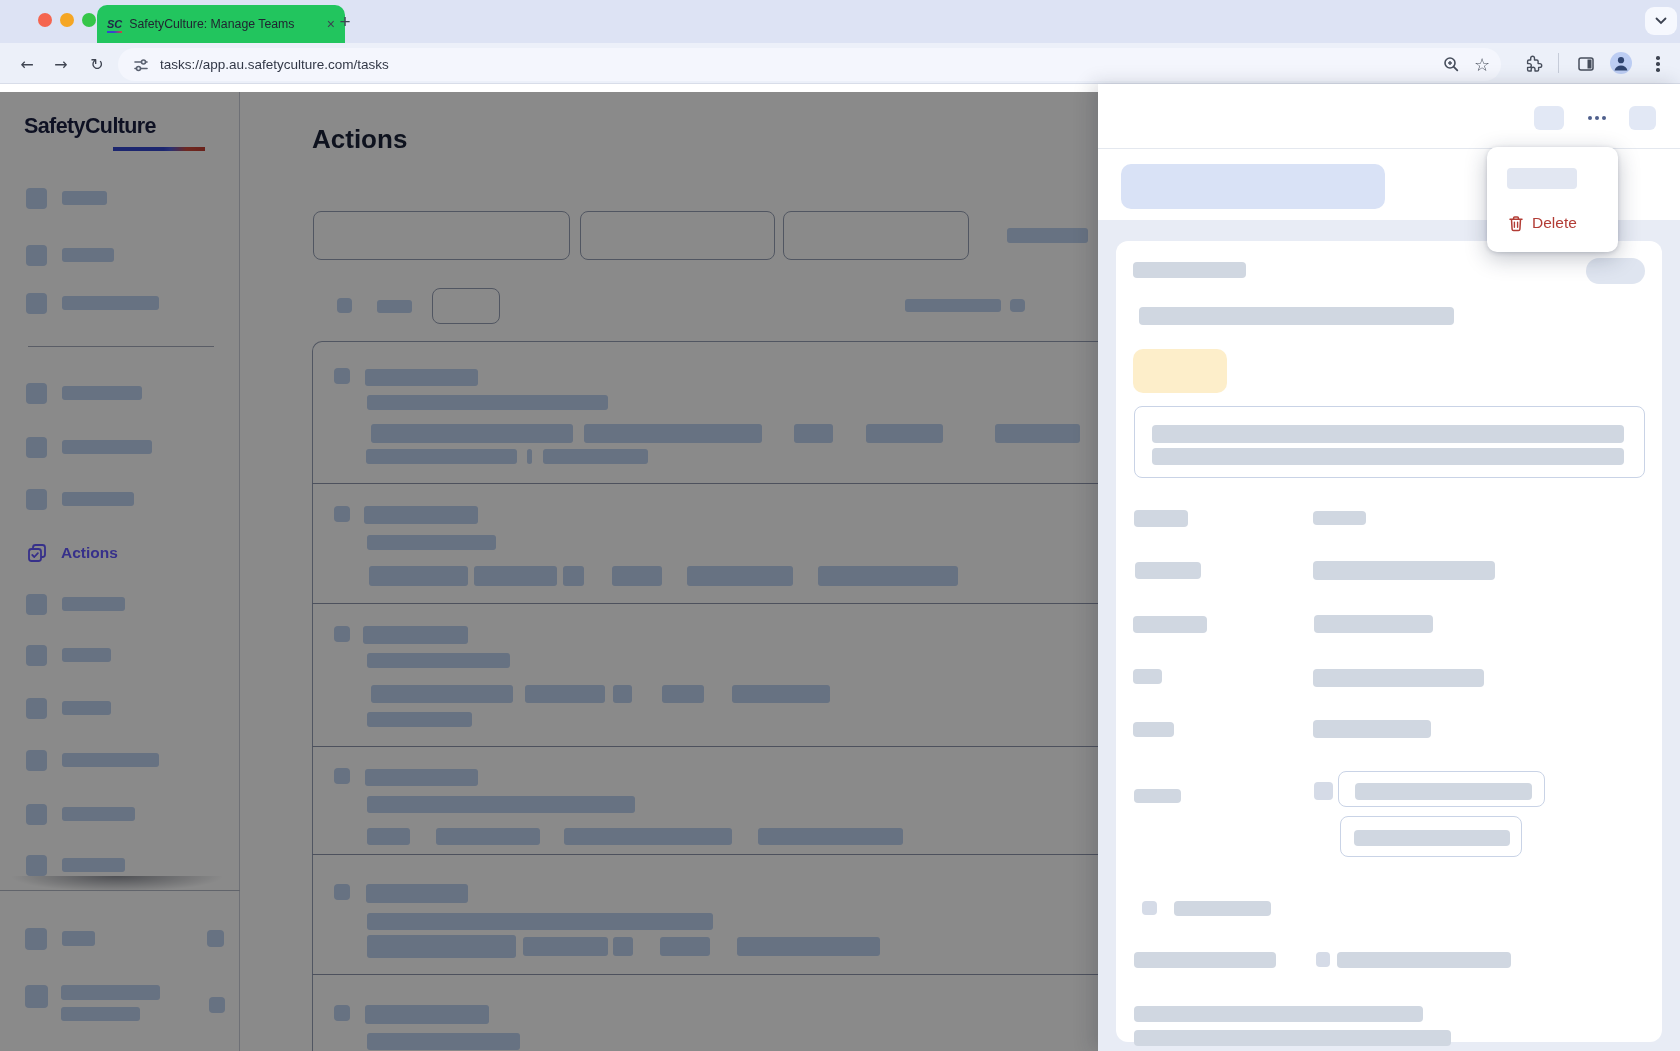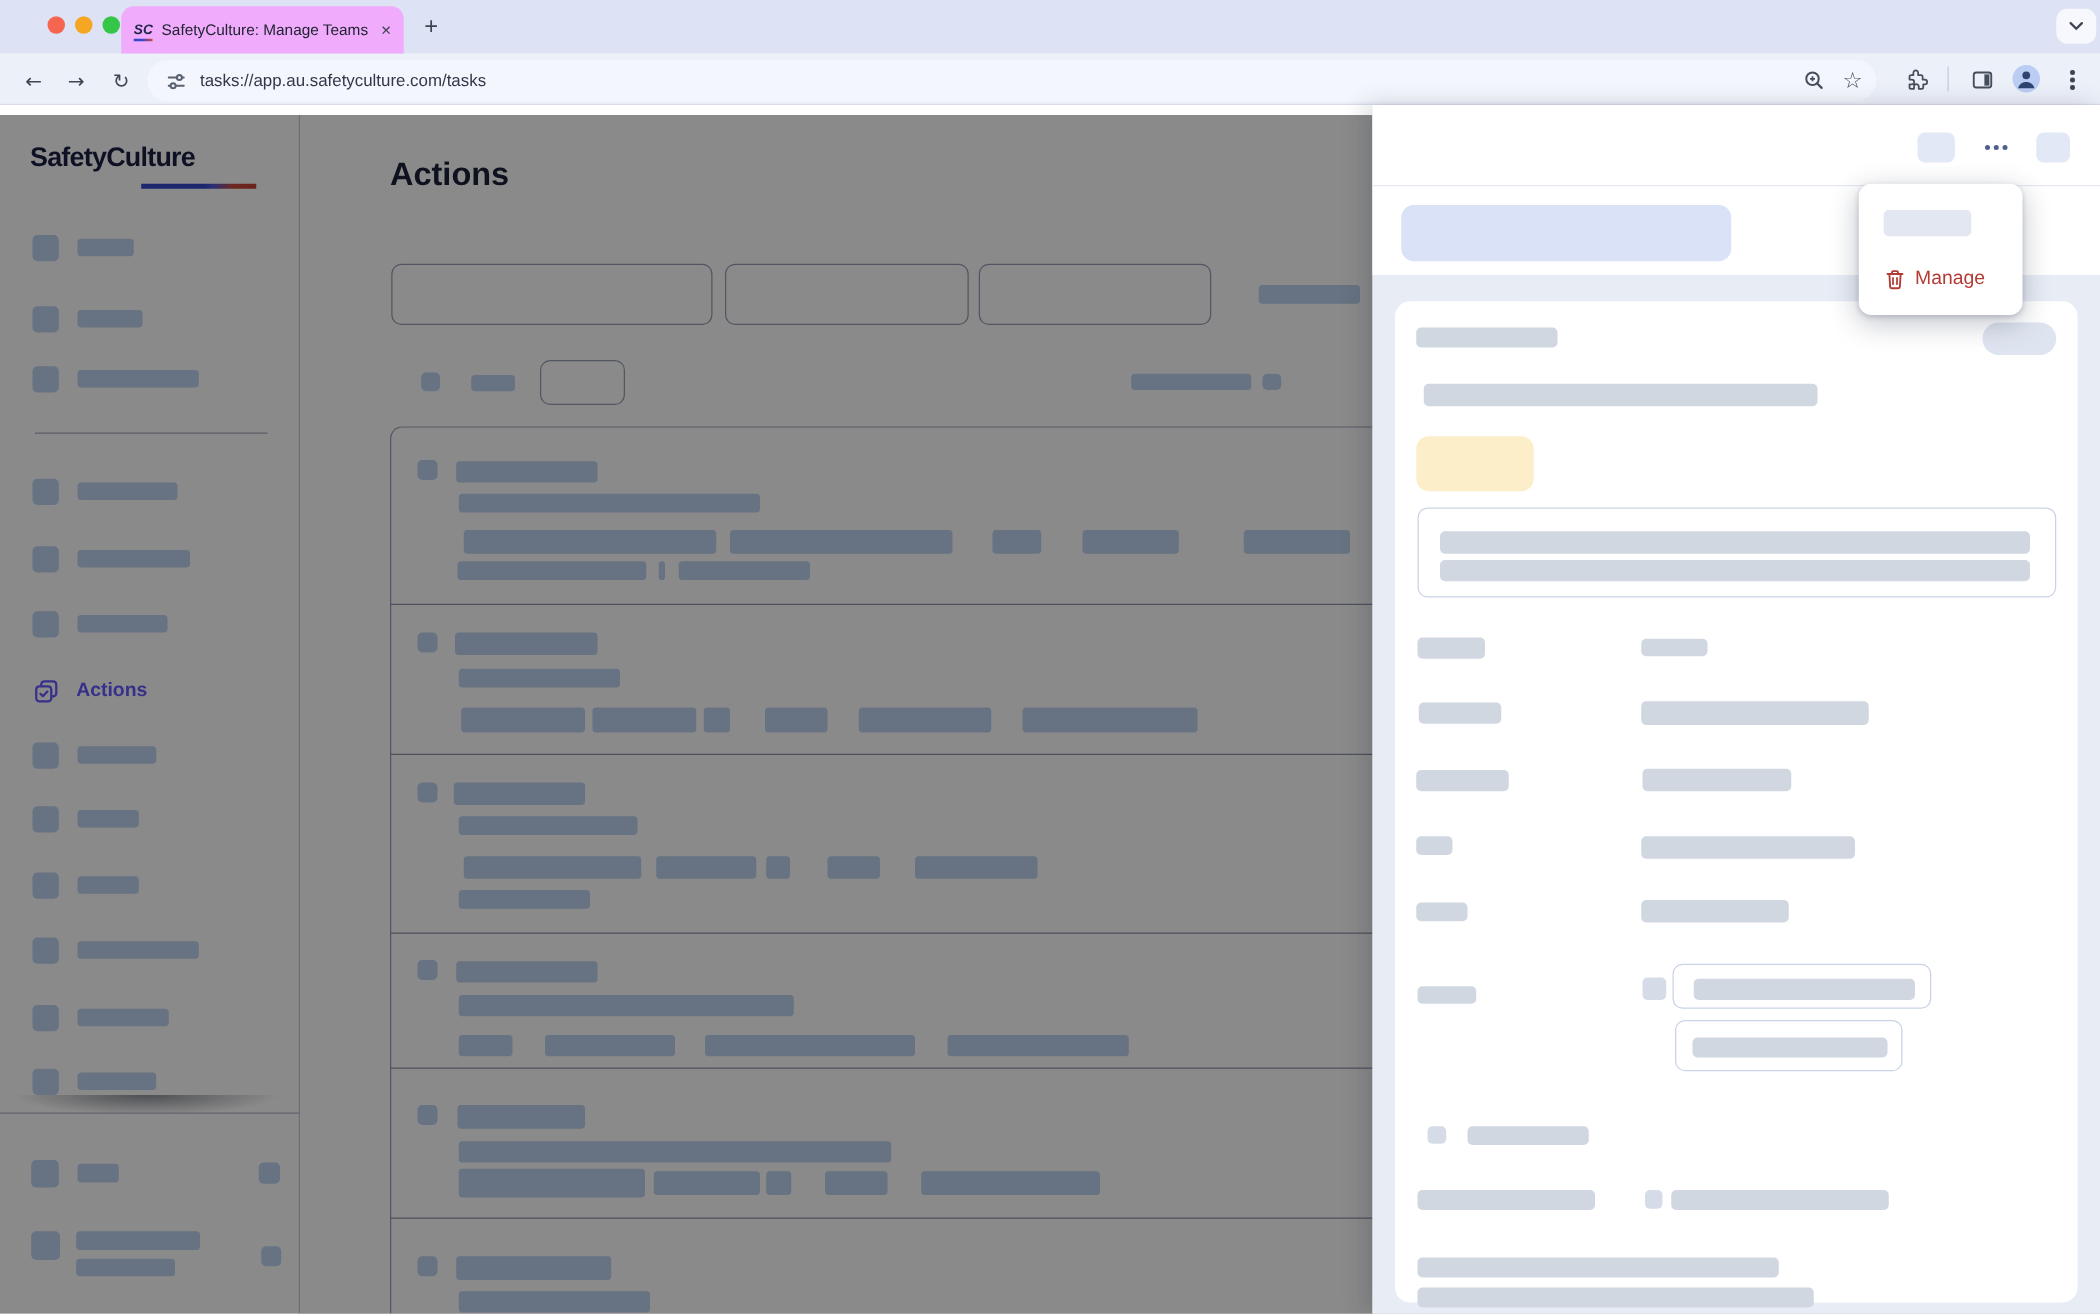--- a/index.html
+++ b/index.html
@@ -5,21 +5,21 @@
   html,body{margin:0;padding:0;}
   body{
     width:1680px;height:1051px;position:relative;overflow:hidden;
     font-family:"Liberation Sans","DejaVu Sans",sans-serif;
     background:#ffffff;
   }
   .abs{position:absolute;box-sizing:border-box;}
   
   .tabstrip{left:0;top:0;width:1680px;height:43px;background:#dde3f4;}
   .tlight{width:14px;height:14px;border-radius:50%;top:13px;}
-  .tab{left:97px;top:5px;width:226px;height:38px;background:#f0abfc;
+  .tab{left:97px;top:5px;width:248px;height:38px;background:#22c55e;
        border-radius:10px 10px 0 0;display:flex;align-items:center;padding:0 10px;}
   .favicon{font-weight:800;font-style:italic;font-size:11px;color:#21274a;line-height:11px;position:relative;margin-right:7px;}
   .favicon .fu{position:absolute;left:0;right:0;bottom:-3px;height:2px;background:linear-gradient(90deg,#3547cd 45%,#d2483a);}
   .tabtitle{font-size:12.3px;color:#202531;white-space:nowrap;overflow:hidden;text-overflow:clip;width:168px;}
   .tabclose{margin-left:auto;font-size:14px;color:#3c4250;cursor:default;}
   .newtab{left:332px;top:9px;width:26px;height:26px;display:flex;align-items:center;justify-content:center;
           font-size:19px;color:#3d4450;}
   .chevbtn{left:1645px;top:7px;width:32px;height:28px;background:#f6f8fe;border-radius:9px;
            display:flex;align-items:center;justify-content:center;}
   .toolbar{left:0;top:43px;width:1680px;height:41px;background:#ecf0f9;border-bottom:1px solid #d8dde9;}
@@ -336,14 +336,14 @@
 
 <div class="abs menu"></div>
 <div class="abs menubar"></div>
 <div class="abs delitem">
   <svg width="16" height="17" viewBox="0 0 16 17">
     <path d="M2 4.2h12" stroke="#b23c35" stroke-width="1.5" fill="none" stroke-linecap="round"></path>
     <path d="M5.6 4.2V2.9a1 1 0 0 1 1-1h2.8a1 1 0 0 1 1 1v1.3" stroke="#b23c35" stroke-width="1.5" fill="none"></path>
     <path d="M3.5 4.2l.6 10a1.5 1.5 0 0 0 1.5 1.4h4.8a1.5 1.5 0 0 0 1.5-1.4l.6-10" stroke="#b23c35" stroke-width="1.5" fill="none"></path>
     <path d="M6.4 7.3v5 M9.6 7.3v5" stroke="#b23c35" stroke-width="1.4" fill="none" stroke-linecap="round"></path>
   </svg>
-  <span class="dellabel">Manage</span>
+  <span class="dellabel">Delete</span>
 </div>
 
 </body></html>

